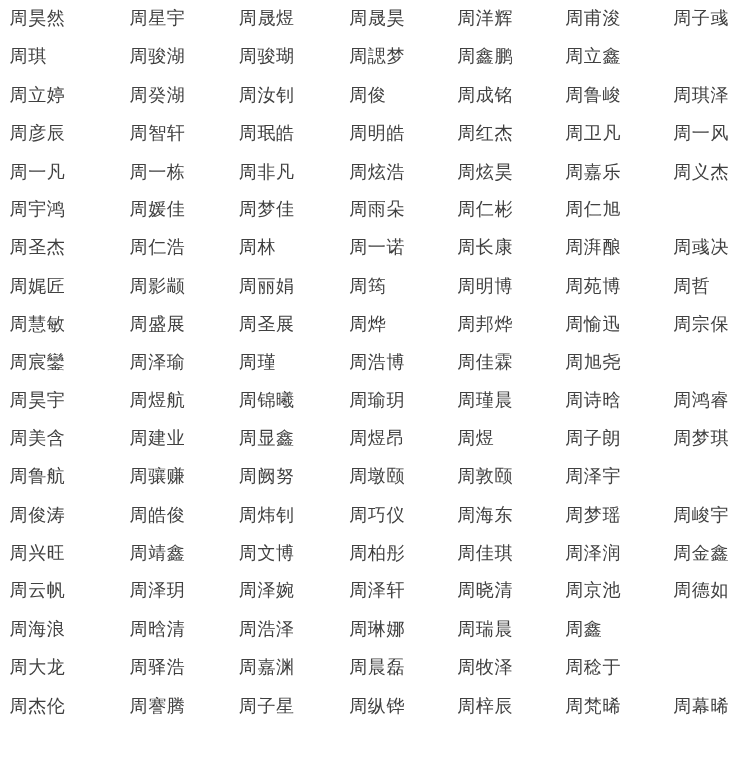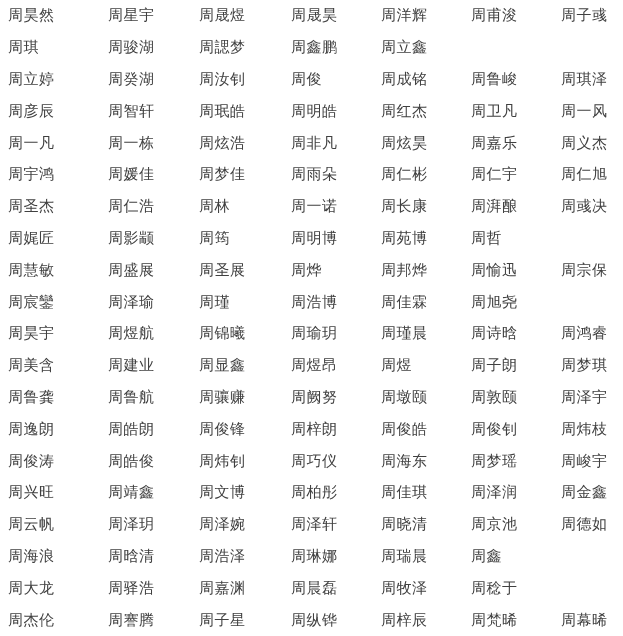--- a/index.html
+++ b/index.html
@@ -43,20 +43,21 @@
       <span class="name-cell">周星宇</span>
       <span class="name-cell">周晟煜</span>
       <span class="name-cell">周晟昊</span>
       <span class="name-cell">周洋辉</span>
       <span class="name-cell">周甫浚</span>
       <span class="name-cell">周子彧</span>
     </div>
     <div class="name-row">
       <span class="name-cell">周琪</span>
       <span class="name-cell">周骏湖</span>
+      <span class="name-cell">周骏瑚</span>
       <span class="name-cell">周諰梦</span>
       <span class="name-cell">周鑫鹏</span>
       <span class="name-cell">周立鑫</span>
     </div>
     <div class="name-row">
       <span class="name-cell">周立婷</span>
       <span class="name-cell">周癸湖</span>
       <span class="name-cell">周汝钊</span>
       <span class="name-cell">周俊</span>
       <span class="name-cell">周成铭</span>
@@ -68,47 +69,47 @@
       <span class="name-cell">周智轩</span>
       <span class="name-cell">周珉皓</span>
       <span class="name-cell">周明皓</span>
       <span class="name-cell">周红杰</span>
       <span class="name-cell">周卫凡</span>
       <span class="name-cell">周一风</span>
     </div>
     <div class="name-row">
       <span class="name-cell">周一凡</span>
       <span class="name-cell">周一栋</span>
+      <span class="name-cell">周非凡</span>
       <span class="name-cell">周炫浩</span>
-      <span class="name-cell">周非凡</span>
       <span class="name-cell">周炫昊</span>
       <span class="name-cell">周嘉乐</span>
       <span class="name-cell">周义杰</span>
     </div>
     <div class="name-row">
       <span class="name-cell">周宇鸿</span>
       <span class="name-cell">周媛佳</span>
       <span class="name-cell">周梦佳</span>
       <span class="name-cell">周雨朵</span>
       <span class="name-cell">周仁彬</span>
-      <span class="name-cell">周仁宇</span>
       <span class="name-cell">周仁旭</span>
     </div>
     <div class="name-row">
       <span class="name-cell">周圣杰</span>
       <span class="name-cell">周仁浩</span>
       <span class="name-cell">周林</span>
       <span class="name-cell">周一诺</span>
       <span class="name-cell">周长康</span>
       <span class="name-cell">周湃酿</span>
       <span class="name-cell">周彧决</span>
     </div>
     <div class="name-row">
       <span class="name-cell">周娓匠</span>
       <span class="name-cell">周影颛</span>
+      <span class="name-cell">周丽娟</span>
       <span class="name-cell">周筠</span>
       <span class="name-cell">周明博</span>
       <span class="name-cell">周苑博</span>
       <span class="name-cell">周哲</span>
     </div>
     <div class="name-row">
       <span class="name-cell">周慧敏</span>
       <span class="name-cell">周盛展</span>
       <span class="name-cell">周圣展</span>
       <span class="name-cell">周烨</span>
@@ -136,36 +137,26 @@
     <div class="name-row">
       <span class="name-cell">周美含</span>
       <span class="name-cell">周建业</span>
       <span class="name-cell">周显鑫</span>
       <span class="name-cell">周煜昂</span>
       <span class="name-cell">周煜</span>
       <span class="name-cell">周子朗</span>
       <span class="name-cell">周梦琪</span>
     </div>
     <div class="name-row">
-      <span class="name-cell">周鲁龚</span>
       <span class="name-cell">周鲁航</span>
       <span class="name-cell">周骧赚</span>
       <span class="name-cell">周阙努</span>
       <span class="name-cell">周墩颐</span>
       <span class="name-cell">周敦颐</span>
       <span class="name-cell">周泽宇</span>
-    </div>
-    <div class="name-row">
-      <span class="name-cell">周逸朗</span>
-      <span class="name-cell">周皓朗</span>
-      <span class="name-cell">周俊锋</span>
-      <span class="name-cell">周梓朗</span>
-      <span class="name-cell">周俊皓</span>
-      <span class="name-cell">周俊钊</span>
-      <span class="name-cell">周炜枝</span>
     </div>
     <div class="name-row">
       <span class="name-cell">周俊涛</span>
       <span class="name-cell">周皓俊</span>
       <span class="name-cell">周炜钊</span>
       <span class="name-cell">周巧仪</span>
       <span class="name-cell">周海东</span>
       <span class="name-cell">周梦瑶</span>
       <span class="name-cell">周峻宇</span>
     </div>

